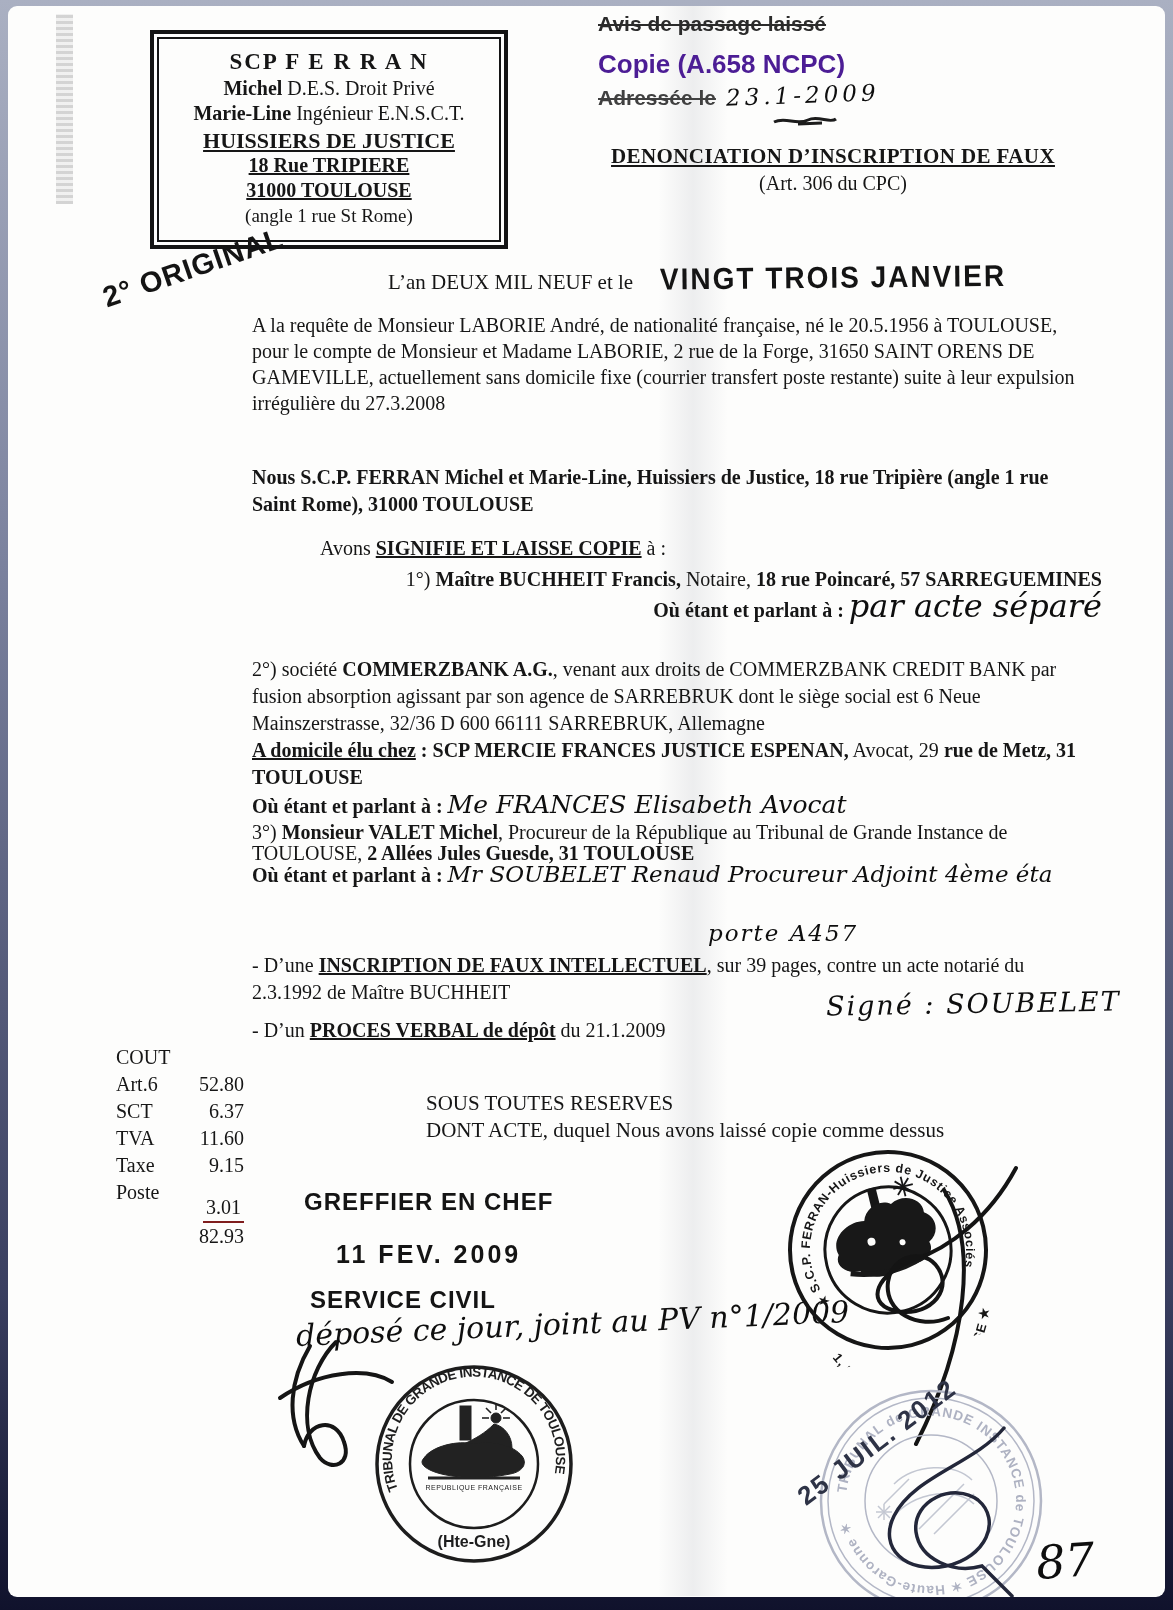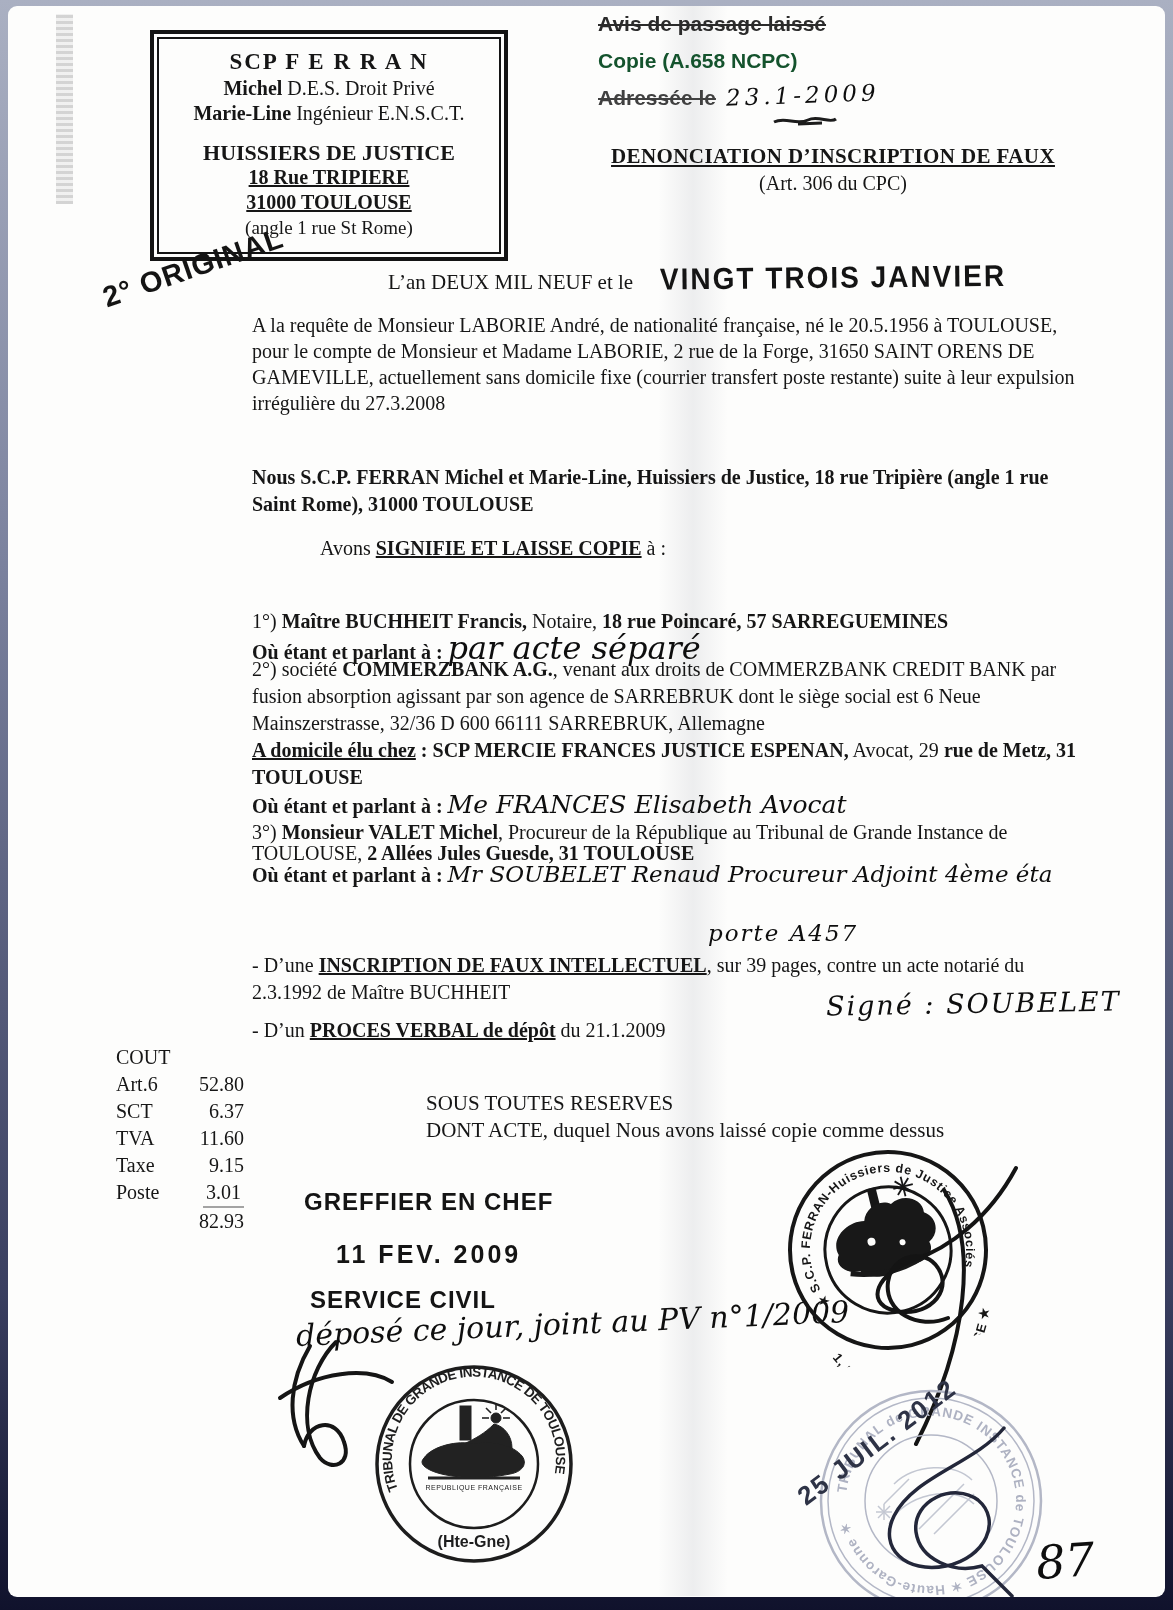--- a/index.html
+++ b/index.html
@@ -32,29 +32,29 @@
 <div class="page">
 
   <div class="abs scanstreak" style="left:48px;top:8px;width:17px;height:190px;"></div>
   <div class="abs faintband" style="left:650px;top:0;width:70px;height:1590px;"></div>
 
   <div class="abs lh-box" style="left:142px;top:24px;width:344px;">
     <div class="lh-inner">
       <div class="serif b" style="font-size:23px;letter-spacing:2px;">SCP  F E R R A N</div>
       <div class="serif" style="font-size:20px;margin-top:2px;"><span class="b">Michel</span><span> D.E.S. Droit Privé</span></div>
       <div class="serif" style="font-size:20px;"><span class="b">Marie-Line</span><span> Ingénieur E.N.S.C.T.</span></div>
-      <div class="serif b" style="font-size:22px;margin-top:14px;">HUISSIERS DE JUSTICE</div>
+      <div class="serif b" style="font-size:22px;margin-top:2px;text-decoration:underline;">HUISSIERS DE JUSTICE</div>
       <div class="serif b u" style="font-size:20px;">18 Rue TRIPIERE</div>
       <div class="serif b u" style="font-size:20px;">31000 TOULOUSE</div>
       <div class="serif" style="font-size:19px;">(angle 1 rue St Rome)</div>
     </div>
   </div>
 
   <div class="abs sans b strike" style="left:590px;top:6px;font-size:21px;color:#2b2b2b;">Avis de passage laissé</div>
-  <div class="abs sans b" style="left:590px;top:43px;font-size:21px;color:#14532d;">Copie (A.658 NCPC)</div>
+  <div class="abs sans b" style="left:590px;top:43px;font-size:26px;color:#4c1d95;">Copie (A.658 NCPC)</div>
   <div class="abs sans b strike" style="left:590px;top:80px;font-size:21px;color:#404040;">Adressée le</div>
   <div class="abs hand" style="left:718px;top:76px;font-size:23px;letter-spacing:4px;transform:rotate(-2deg);">23.1-2009</div>
   <svg class="abs" style="left:762px;top:104px;" width="70" height="20" viewBox="0 0 70 20">
     <path d="M4 12 C 16 6 26 16 38 10 C 48 5 60 14 66 9 M28 14 L 52 13" stroke="#1c1c1c" stroke-width="3" fill="none"></path>
   </svg>
 
   <div class="abs" style="left:575px;top:138px;width:500px;text-align:center;">
     <div class="serif b u" style="font-size:21px;letter-spacing:.4px;">DENONCIATION D’INSCRIPTION DE FAUX</div>
     <div class="serif" style="font-size:20px;margin-top:2px;">(Art. 306 du CPC)</div>
   </div>
@@ -65,21 +65,21 @@
   <div class="abs stampsans" style="left:652px;top:256px;font-size:28px;letter-spacing:2px;transform:rotate(-.6deg) scaleY(1.08);">VINGT TROIS JANVIER</div>
 
   <div class="abs serif" style="left:244px;top:306px;width:828px;line-height:26px;">A la requête de Monsieur LABORIE André, de nationalité française, né le 20.5.1956 à TOULOUSE, pour le compte de Monsieur et Madame LABORIE, 2 rue de la Forge, 31650 SAINT ORENS DE GAMEVILLE, actuellement sans domicile fixe (courrier transfert poste restante) suite à leur expulsion irrégulière du 27.3.2008</div>
 
   <div class="abs serif b" style="left:244px;top:458px;width:828px;line-height:27px;">Nous S.C.P. FERRAN Michel et Marie-Line, Huissiers de Justice, 18 rue Tripière (angle 1 rue Saint Rome), 31000 TOULOUSE</div>
 
   <div class="abs serif" style="left:312px;top:530px;">
     <span>Avons </span><span class="b u">SIGNIFIE ET LAISSE COPIE</span><span> à :</span>
   </div>
 
-  <div class="abs serif" style="left:244px;top:602px;width:850px;line-height:27px;">
+  <div class="abs serif" style="left:244px;top:560px;width:850px;line-height:27px;text-align:right;">
     <span>1°) </span><span class="b">Maître BUCHHEIT Francis,</span><span> Notaire, </span><span class="b">18 rue Poincaré, 57 SARREGUEMINES</span><br>
     <span class="b">Où étant et parlant à : </span><span class="hand" style="font-size:32px;">par acte séparé</span>
   </div>
 
   <div class="abs serif" style="left:244px;top:650px;width:828px;line-height:27px;">
     <span>2°) société </span><span class="b">COMMERZBANK A.G.</span><span>, venant aux droits de COMMERZBANK CREDIT BANK par fusion absorption agissant par son agence de SARREBRUK dont le siège social est 6 Neue Mainszerstrasse, 32/36 D 600 66111 SARREBRUK, Allemagne</span><br>
     <span class="b u">A domicile élu chez</span><span class="b"> : SCP MERCIE FRANCES JUSTICE ESPENAN,</span><span> Avocat, 29 </span><span class="b">rue de Metz, 31 TOULOUSE</span><br>
     <span class="b">Où étant et parlant à : </span><span class="hand" style="font-size:25px;">Me FRANCES Elisabeth Avocat</span>
   </div>
 
@@ -111,21 +111,21 @@
     <div style="display:flex;justify-content:space-between;">
         <span>TVA</span>
         <span>11.60</span>
       </div>
     <div style="display:flex;justify-content:space-between;">
         <span>Taxe</span>
         <span>9.15</span>
       </div>
     <div style="display:flex;justify-content:space-between;">
         <span>Poste</span>
-        <span style="border-bottom:2px solid #a3a3a3;padding:0 3px;">3.01</span>
+        <span style="border-bottom:2px solid #7f1d1d;padding:0 3px;margin-top:15px;">3.01</span>
       </div>
     <div style="text-align:right;"><span>82.93</span></div>
   </div>
 
   <div class="abs serif" style="left:418px;top:1085px;font-size:21px;">SOUS TOUTES RESERVES</div>
   <div class="abs serif" style="left:418px;top:1112px;font-size:21px;">DONT ACTE, duquel Nous avons laissé copie comme dessus</div>
 
   <div class="abs stampsans" style="left:296px;top:1182px;font-size:24px;letter-spacing:1px;">GREFFIER EN CHEF</div>
   <div class="abs stampsans" style="left:328px;top:1234px;font-size:25px;letter-spacing:3px;transform:scaleY(1.05);">11 FEV. 2009</div>
   <div class="abs stampsans" style="left:302px;top:1280px;font-size:24px;letter-spacing:1px;">SERVICE CIVIL</div>

